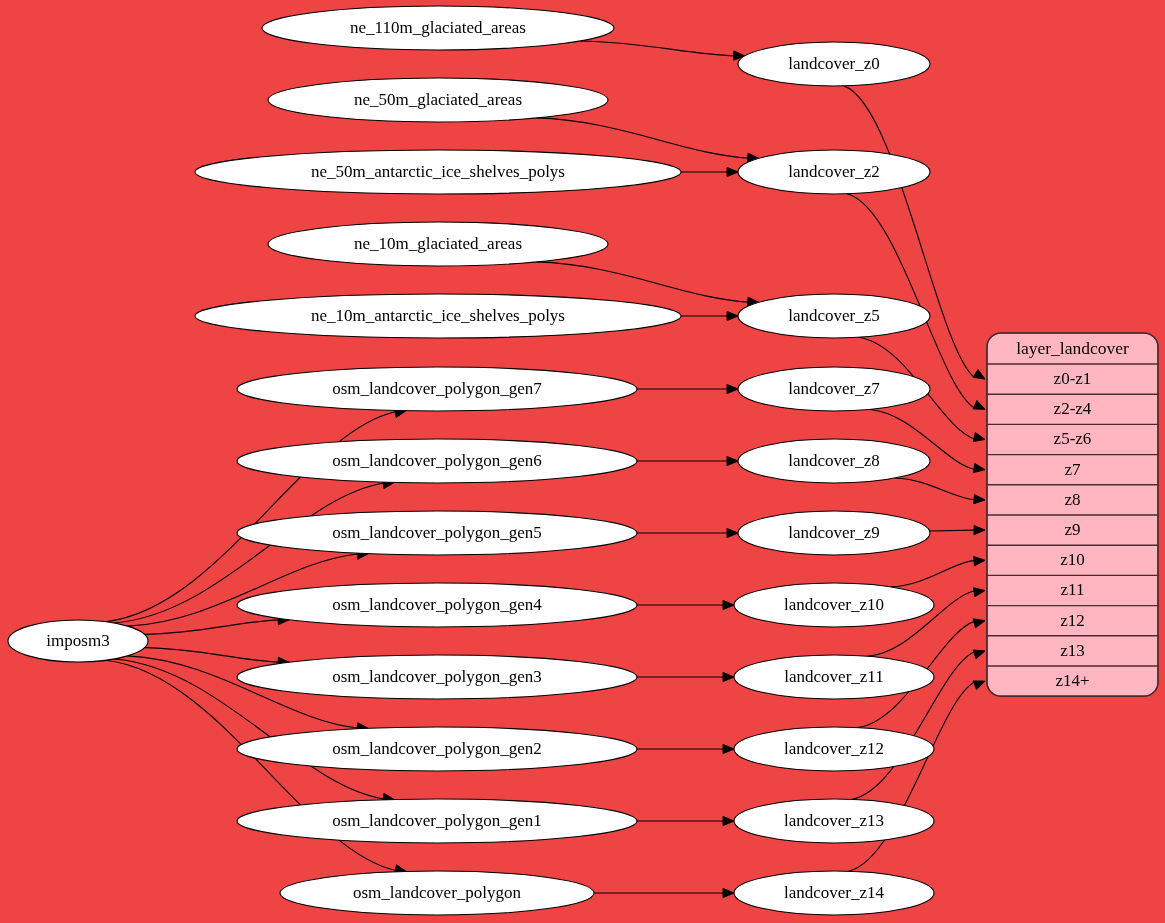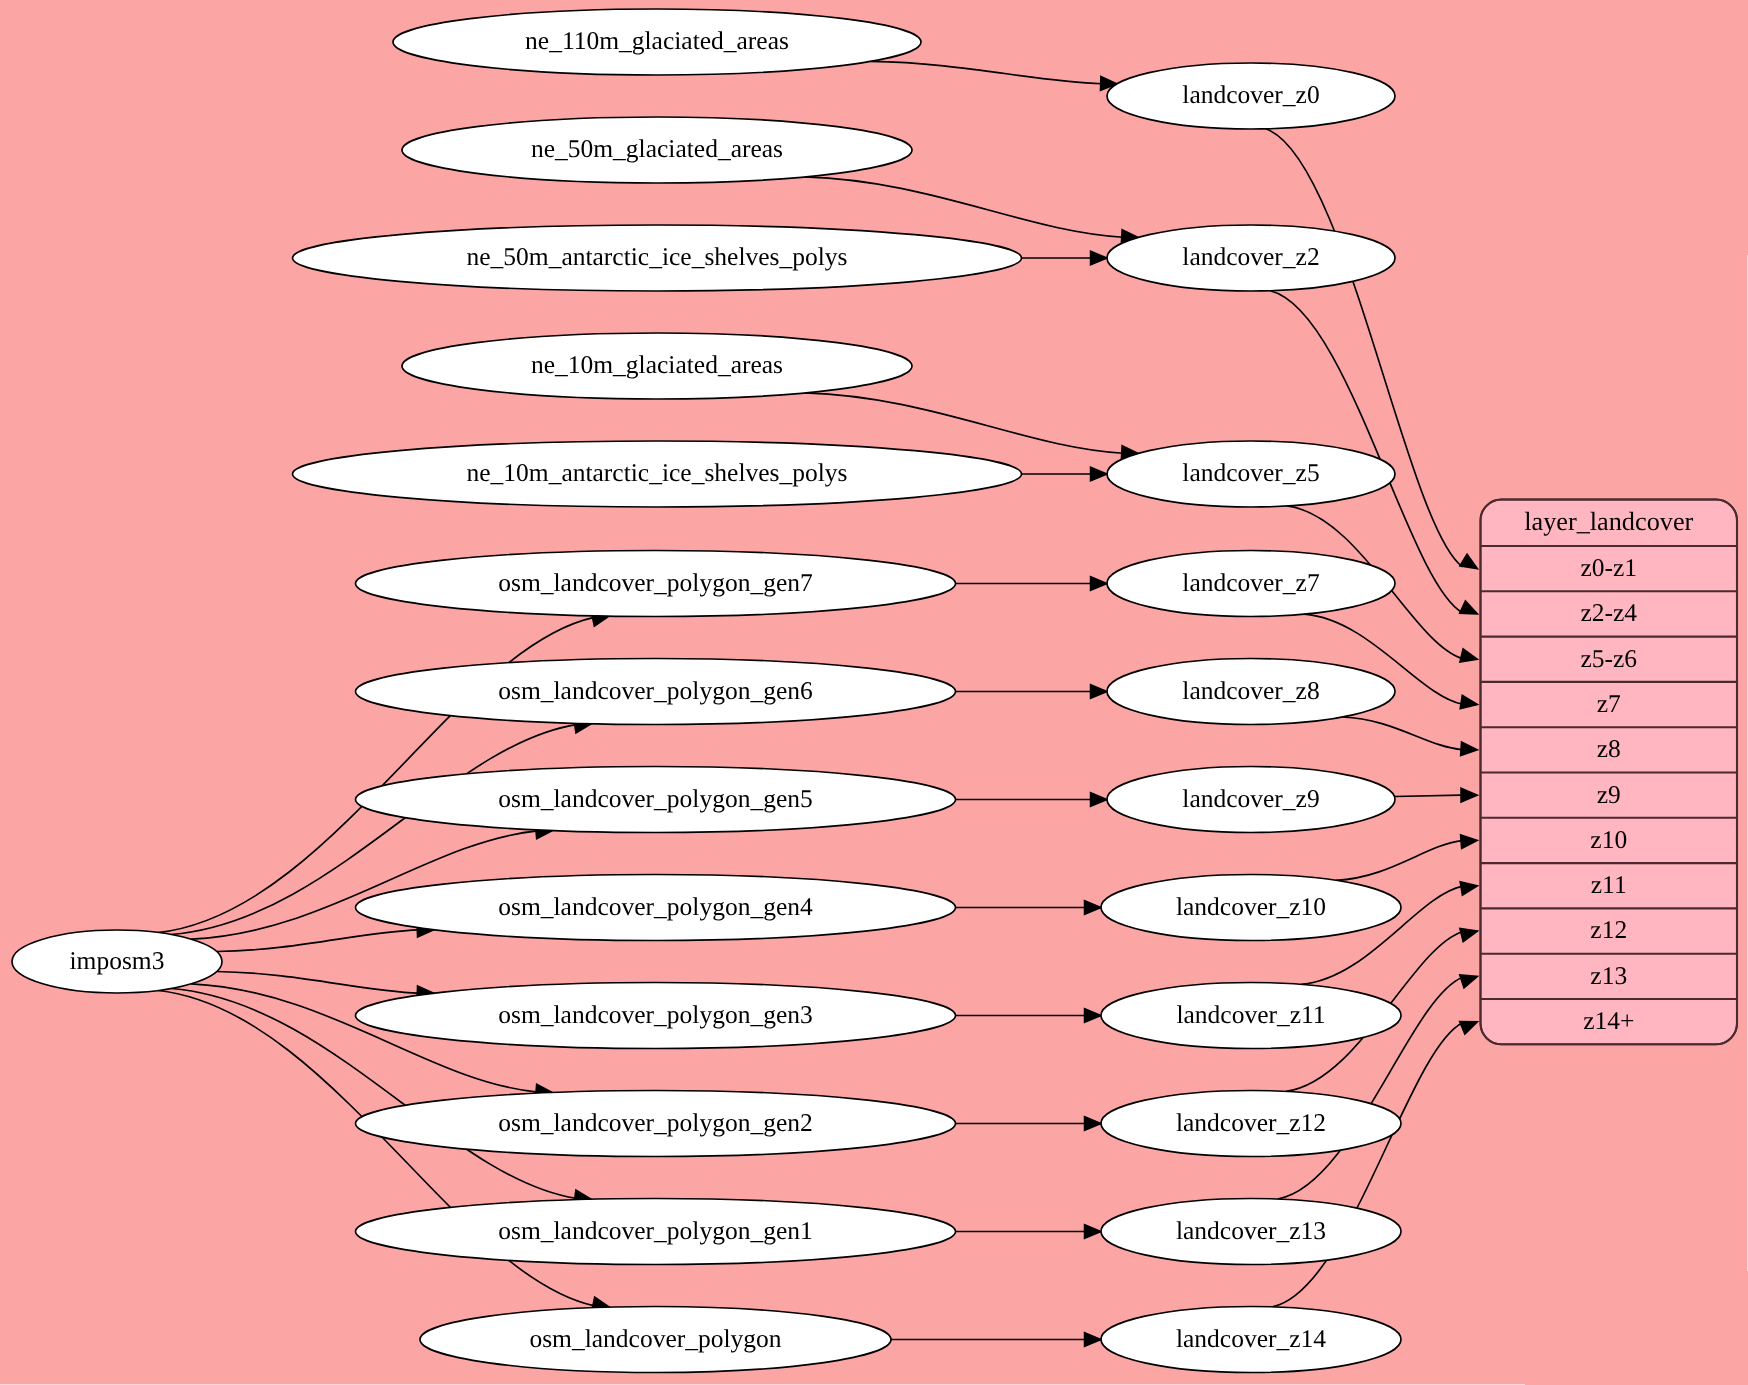--- a/index.html
+++ b/index.html
@@ -1,16 +1,16 @@
 <!DOCTYPE html>
 <html><head>
 <meta charset="utf-8">
 <style>
   html,body{margin:0;padding:0;background:#ffffff;}
-  #stage{position:relative;width:1165px;height:923px;background:#fca5a5;
+  #stage{position:relative;width:1165px;height:923px;background:#ef4444;
          font-family:"Liberation Serif","DejaVu Serif",serif;}
   svg{position:absolute;left:0;top:0;width:1165px;height:923px;}
   .node-ellipse{fill:#ffffff;stroke:#000000;stroke-width:1.1;}
   .node-label{font-family:"Liberation Serif","DejaVu Serif",serif;font-size:17px;
               fill:#000000;text-anchor:middle;dominant-baseline:middle;}
   .edge{fill:none;stroke:#000000;stroke-width:1.1;}
   .arrow{fill:#000000;stroke:#000000;stroke-width:1;}
   .tbl-cell{fill:#ffb6c1;stroke:#4a2a2f;stroke-width:1.2;}
   .tbl-outline{fill:none;stroke:#4a2a2f;stroke-width:1.4;}
   .tbl-label{font-family:"Liberation Serif","DejaVu Serif",serif;font-size:17px;

